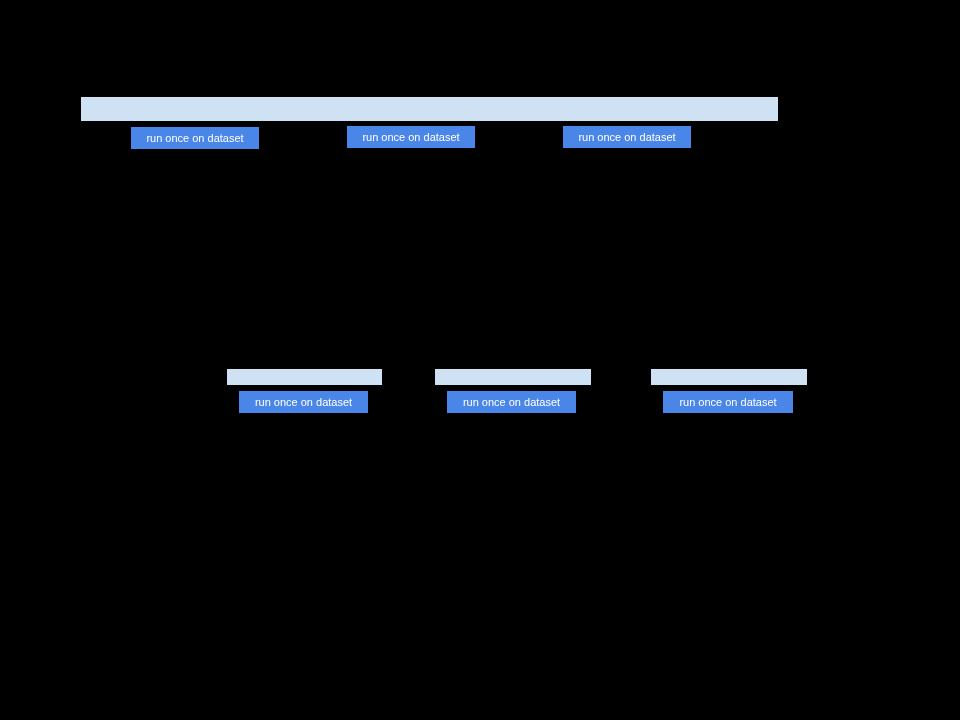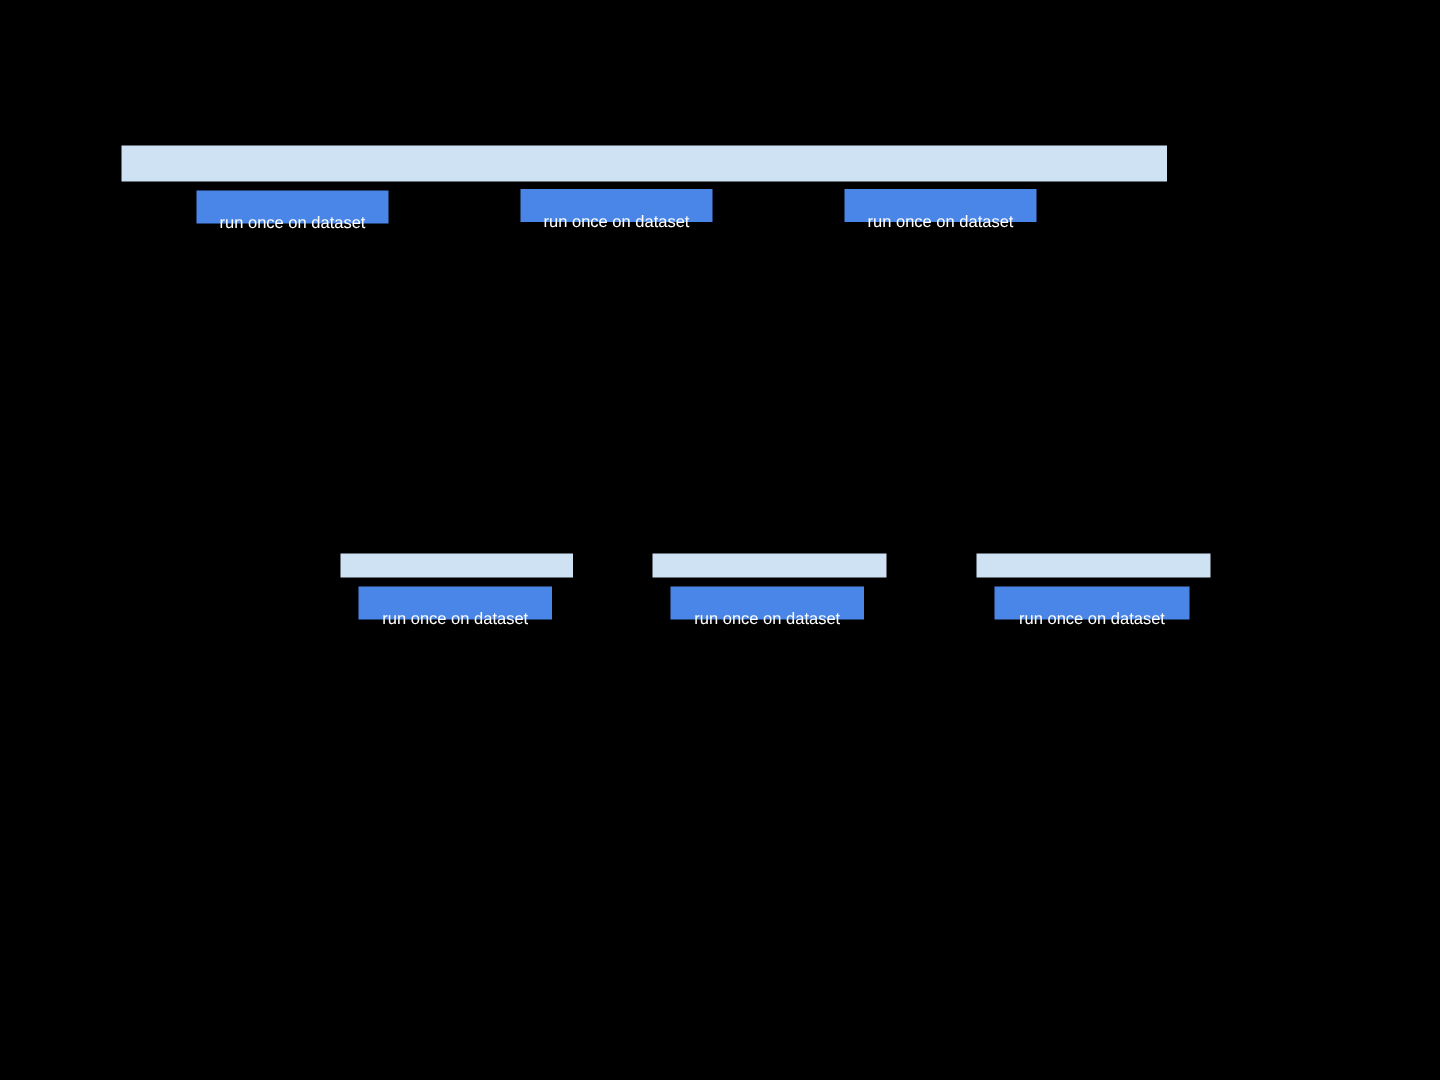--- a/index.html
+++ b/index.html
@@ -21,21 +21,21 @@
   }
   .run-btn {
     position: absolute;
     height: 22px;
     background: var(--button-fill, #4a86e8);
     color: var(--button-text, #ffffff);
     font-size: 11px;
     line-height: 22px;
     text-align: center;
     border: none;
-    padding: 11px;
+    padding: 0;
     cursor: pointer;
     font-family: "Liberation Sans", sans-serif;
     white-space: nowrap;
   }
   
   #top-bar       { left: 81px;  top: 97px;  width: 697px; height: 24px; }
   
   #r1b1 { left: 131px; top: 127px; width: 128px; }
   #r1b2 { left: 347px; top: 126px; width: 128px; }
   #r1b3 { left: 563px; top: 126px; width: 128px; }

